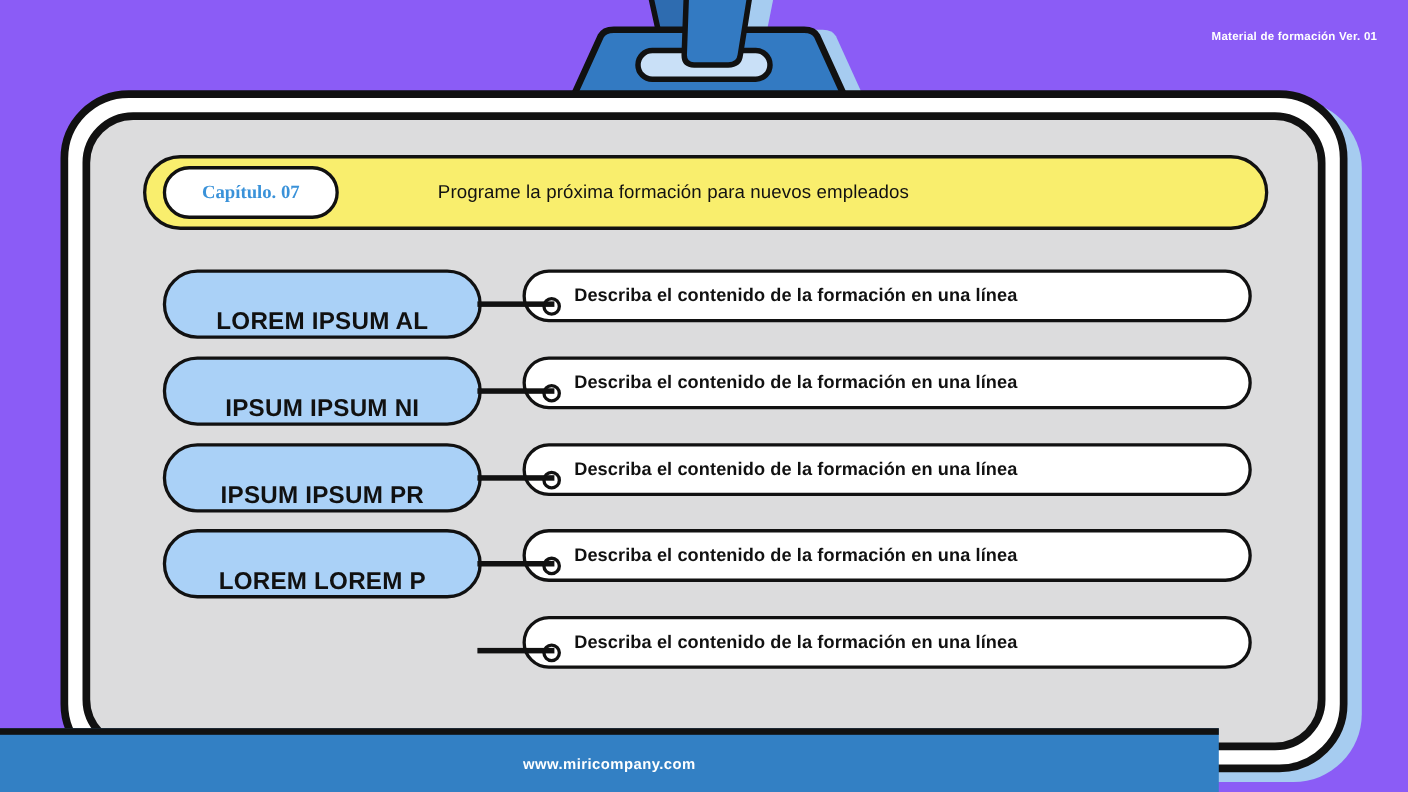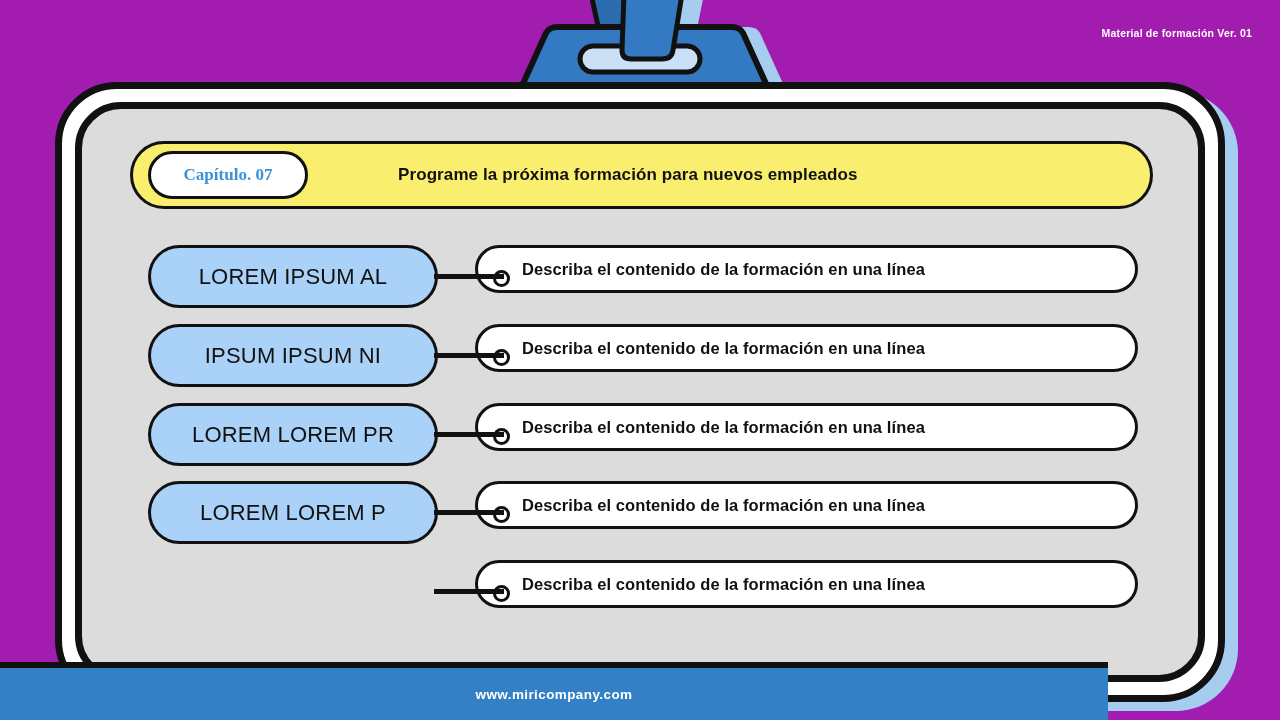--- a/index.html
+++ b/index.html
@@ -2,21 +2,21 @@
 <html><head>
 <meta charset="utf-8">
 <style>
   * { margin: 0; padding: 0; box-sizing: border-box; }
   html, body { width: 1280px; height: 720px; overflow: hidden; }
   body { font-family: "Liberation Sans", sans-serif; }
 
   .stage {
     position: relative;
     width: 1280px; height: 720px;
-    background: #a21caf;
+    background: #8b5cf6;
     overflow: hidden;
   }
 
   .watermark {
     position: absolute; top: 27px; right: 28px;
     font-size: 10.5px; font-weight: bold; color: #ffffff;
     letter-spacing: 0.2px;
     z-index: 6;
   }
 
@@ -52,37 +52,37 @@
     margin-left: 15px;
     width: 160px; height: 48px;
     background: #ffffff;
     border: 3px solid #111111;
     border-radius: 24px;
     display: flex; align-items: center; justify-content: center;
     font-size: 17px; font-weight: bold; color: #3a92d9; font-family: Liberation Serif, serif;
   }
   .header-title {
     margin-left: 90px;
-    font-size: 17px; font-weight: bold; color: #111111;
+    font-size: 17px; font-weight: normal; color: #111111;
     letter-spacing: 0.1px;
   }
 
   .row {
     position: absolute; left: 148px;
     width: 990px; height: 63px;
     z-index: 3;
   }
   .topic-pill {
     position: absolute; left: 0; top: 0;
     width: 290px; height: 63px;
     background: #aad1f7;
     border: 3.5px solid #111111;
     border-radius: 33px;
-    display: flex; align-items: center; justify-content: center;
-    font-size: 22px; font-weight: normal; color: #111111;
+    display: flex; align-items: flex-end; justify-content: center;
+    font-size: 22px; font-weight: bold; color: #111111;
     letter-spacing: 0.2px;
     z-index: 1;
   }
   .connector-line {
     position: absolute; left: 286px; top: 29px;
     width: 70px; height: 4.5px;
     background: #111111;
     z-index: 3;
   }
   .desc-pill {
@@ -171,21 +171,21 @@
     </div>
     <div class="connector-line"></div>
     <div class="desc-pill">
       <span class="connector-dot"></span>
       <span class="desc-text">Describa el contenido de la formación en una línea</span>
     </div>
   </div>
 
   <div class="row row-3">
     <div class="topic-pill">
-      <span>LOREM LOREM PR</span>
+      <span>IPSUM IPSUM PR</span>
     </div>
     <div class="connector-line"></div>
     <div class="desc-pill">
       <span class="connector-dot"></span>
       <span class="desc-text">Describa el contenido de la formación en una línea</span>
     </div>
   </div>
 
   <div class="row row-4">
     <div class="topic-pill">

